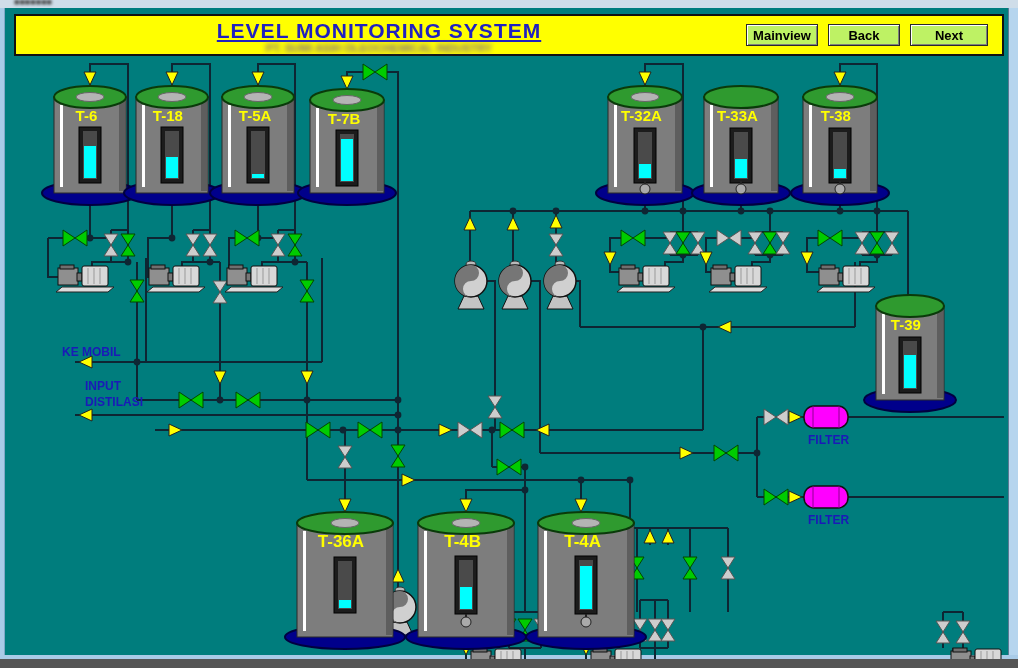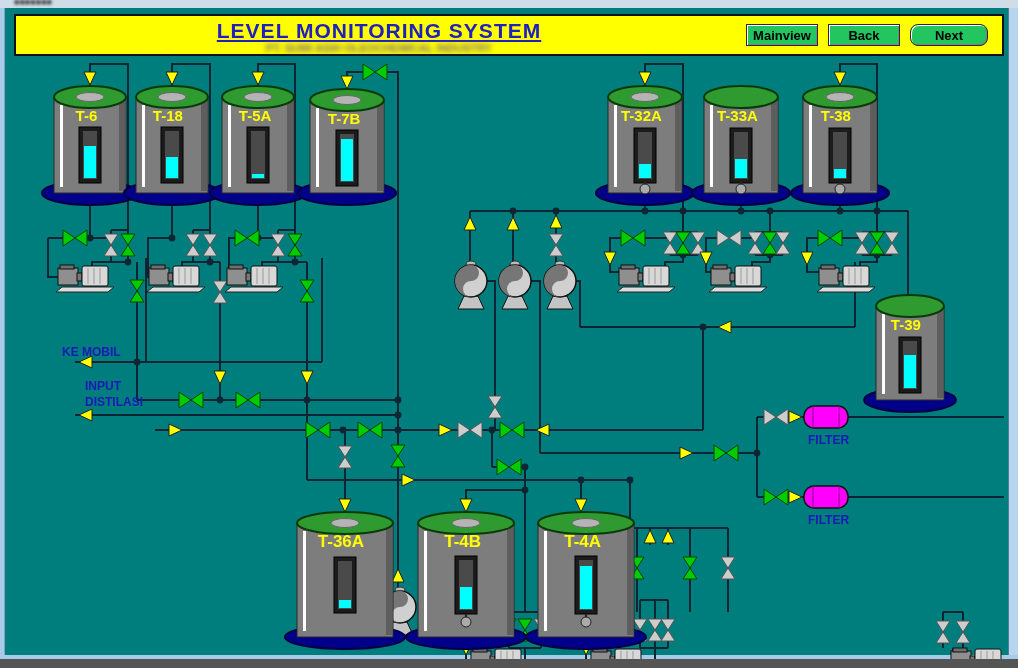--- a/index.html
+++ b/index.html
@@ -12,25 +12,25 @@
   .strip-right{position:absolute;right:0;top:8px;width:9px;height:660px;background:#b6d5ee;border-left:1px solid #5a7a94;}
   .strip-bottom{position:absolute;left:0;bottom:0;width:1018px;height:4px;background:#a9cbe7;}
   
   #header{position:absolute;left:14px;top:14px;width:990px;height:42px;background:#ffff00;
           border:2px solid #111;box-sizing:border-box;}
   #title{position:absolute;left:0;right:260px;top:3px;text-align:center;
          font-size:21px;font-weight:bold;letter-spacing:1px;color:#2020c0;text-decoration:underline;}
   #subtitle{position:absolute;left:0;right:260px;top:26px;text-align:center;
             font-size:11px;font-weight:bold;color:#7a6888;filter:blur(2.6px);}
   #hdr-buttons{position:absolute;right:14px;top:8px;display:flex;gap:10px;}
-  .btn{width:72px;height:22px;background:#22c55e;border:1px solid #2a2a2a;
+  .btn{width:72px;height:22px;background:#bef264;border:1px solid #2a2a2a;
        box-shadow:inset 1px 1px 0 #ffffff, inset -1px -1px 0 #808080;
        font-family:"Liberation Sans",sans-serif;font-size:13px;font-weight:bold;color:#000;
        display:flex;align-items:center;justify-content:center;cursor:pointer;}
-  .btn.wide{width:78px;border-radius:8px;}
+  .btn.wide{width:78px;}
   #diagram{position:absolute;left:0;top:0;}
 </style>
 </head>
 <body>
 
 <div id="app">
   <div class="strip-top">
     <span class="blur-text">■■■■■■■</span>
   </div>
   <div class="strip-left"></div>

